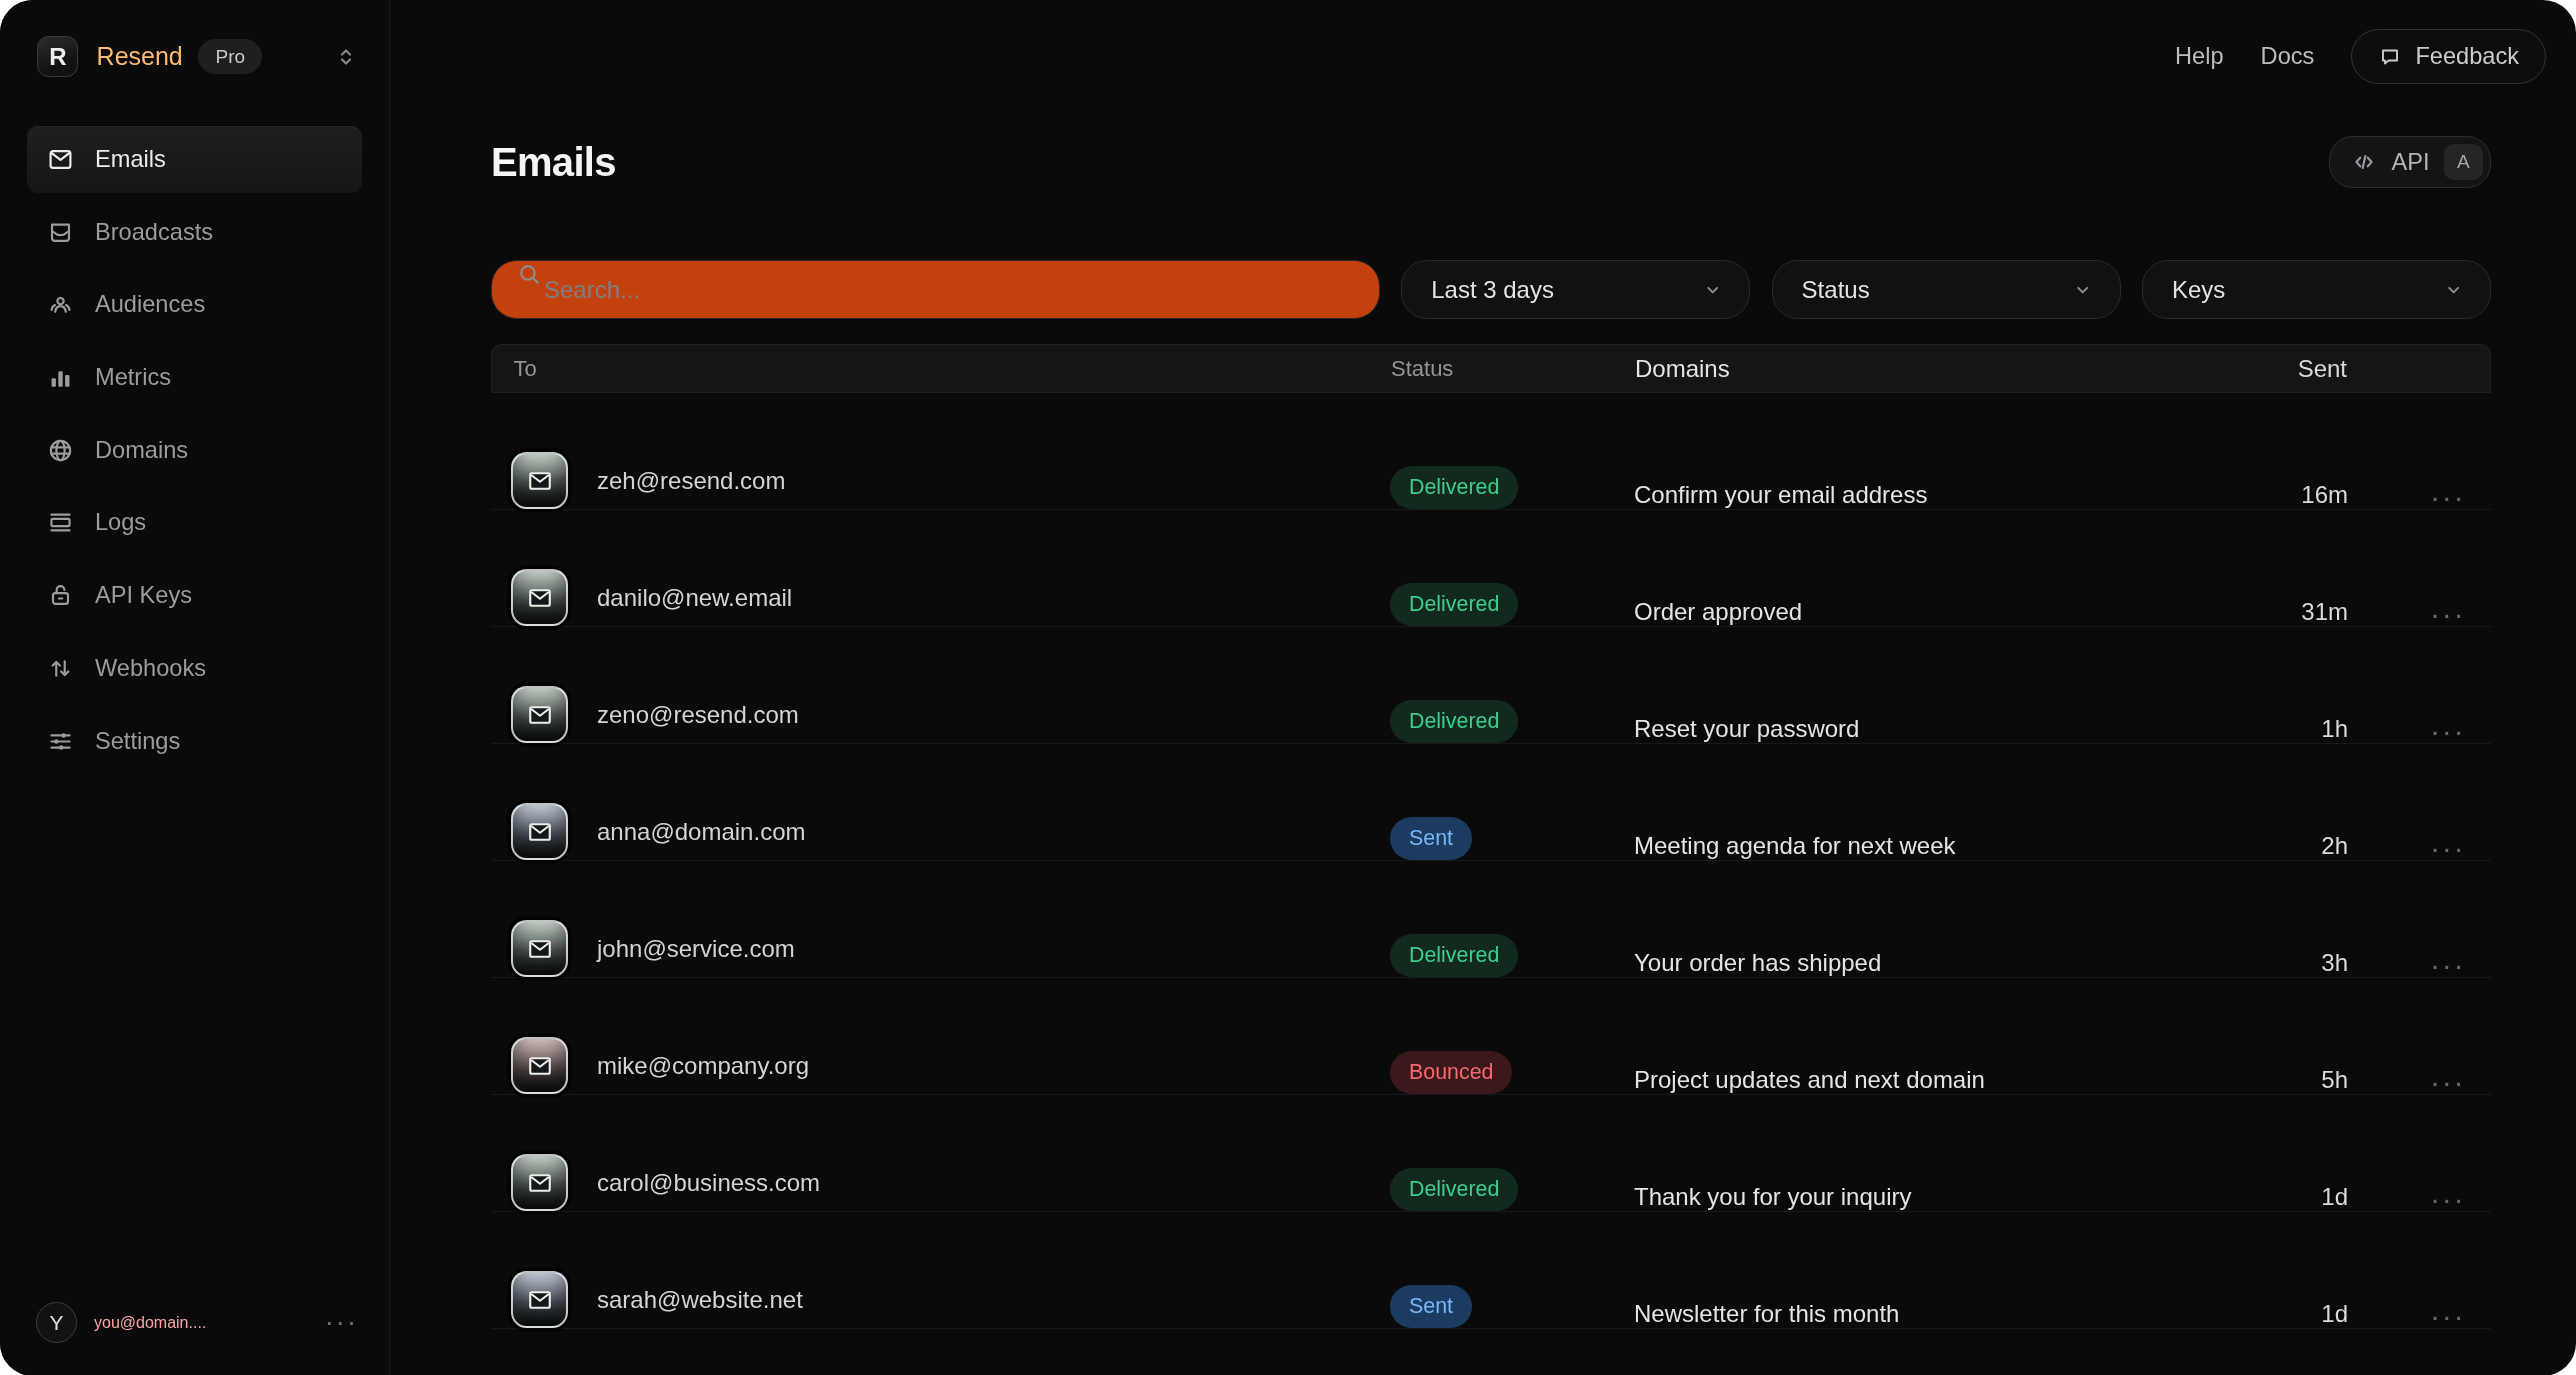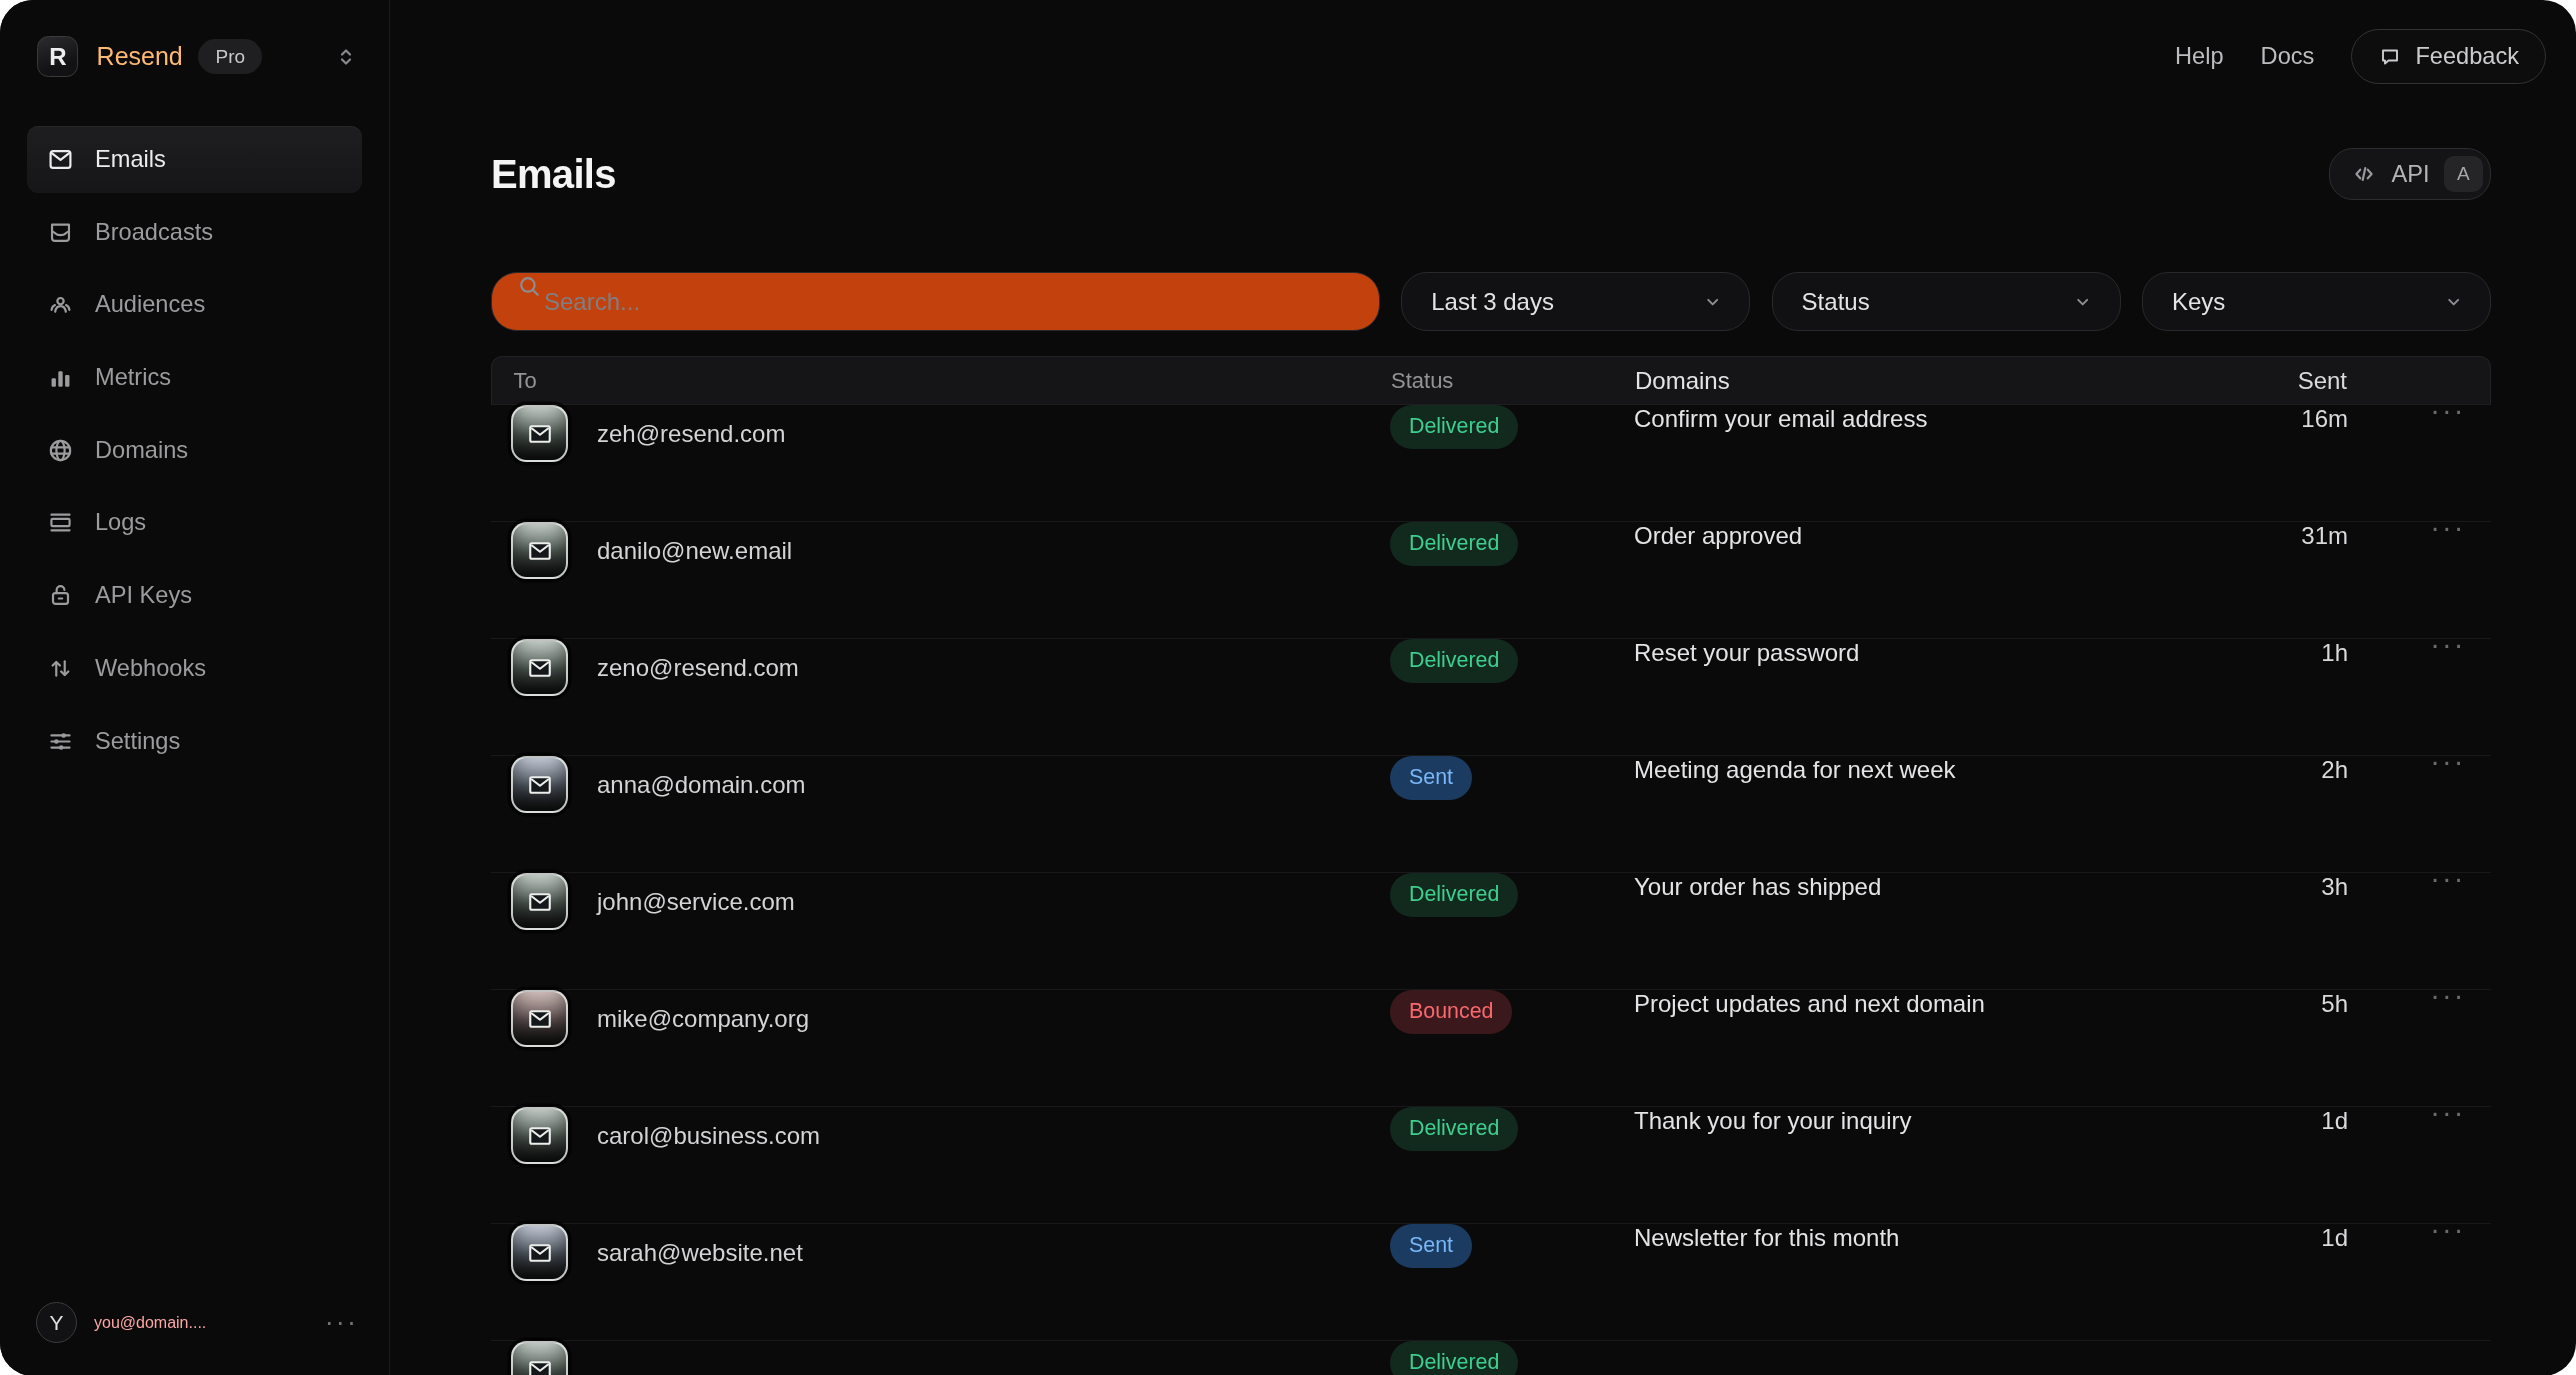--- a/index.html
+++ b/index.html
@@ -42,21 +42,21 @@
   .user-row { margin-top:auto; display:flex; align-items:center; padding:0 31px 33px 36px; }
   .avatar {
     width:41px; height:41px; border-radius:50%; flex:0 0 41px;
     background:#121214; border:1.4px solid #3d3d40;
     display:flex; align-items:center; justify-content:center;
     font-size:21px; color:#e0e0e0;
   }
   .user-email { margin-left:17px; font-size:16px; color:#fca5a5; white-space:nowrap; overflow:hidden; }
   .user-menu { margin-left:auto; color:#737376; font-size:27px; letter-spacing:2.1px; line-height:0.5; cursor:pointer; }
   
-  .main { flex:1; position:relative; padding:12px 85px 0 101px; }
+  .main { flex:1; position:relative; padding:0 85px 0 101px; }
   .topbar { position:absolute; top:29px; right:30px; display:flex; align-items:center; gap:37px; }
   .top-link { font-size:23.6px; color:#bdbdc0; cursor:pointer; }
   .feedback-btn {
     display:flex; align-items:center; gap:13px; padding:13px 26px;
     border:1.4px solid #333336; border-radius:31px; background:rgba(255,255,255,0.015);
     font-size:23.6px; color:#cccccf; cursor:pointer;
   }
   .page-header { padding-top:136px; display:flex; align-items:center; justify-content:space-between; }
   .page-title { font-size:40px; font-weight:700; letter-spacing:-0.7px; color:#f4f4f4; }
   .api-btn {
@@ -87,21 +87,21 @@
   .dropdown .dd-chevron { color:#8f8f93; display:flex; }
   
   .table { margin-top:25px; }
   .thead {
     height:49px; display:flex; align-items:center; padding-left:20px;
     background:#151517; border:1.4px solid #222225; border-bottom:0.7px solid #1e1e21;
     border-radius:11.4px 11.4px 0 0; font-size:22px; color:#949497;
   }
   .rows { display:flex; flex-direction:column; }
   .row {
-    height:117px; display:flex; align-items:flex-start; padding-left:20px;
+    height:117px; display:flex; align-items:flex-end; padding-left:20px;
     border-bottom:1.4px solid #19191b;
   }
   .col-to { flex:0 0 879px; display:flex; align-items:center; }
   .col-status { flex:0 0 244px; }
   .col-subject { flex:1; font-size:24px; color:#e4e4e6; }
   .col-sent { flex:0 0 186px; padding-right:57px; text-align:right; font-size:24px; color:#dadadc; }
   .col-menu { flex:0 0 86px; text-align:center; }
   .thead .col-to { padding-left:1.4px; }
   .mail-icon {
     width:57px; height:57px; border-radius:15.7px; flex:0 0 57px;

